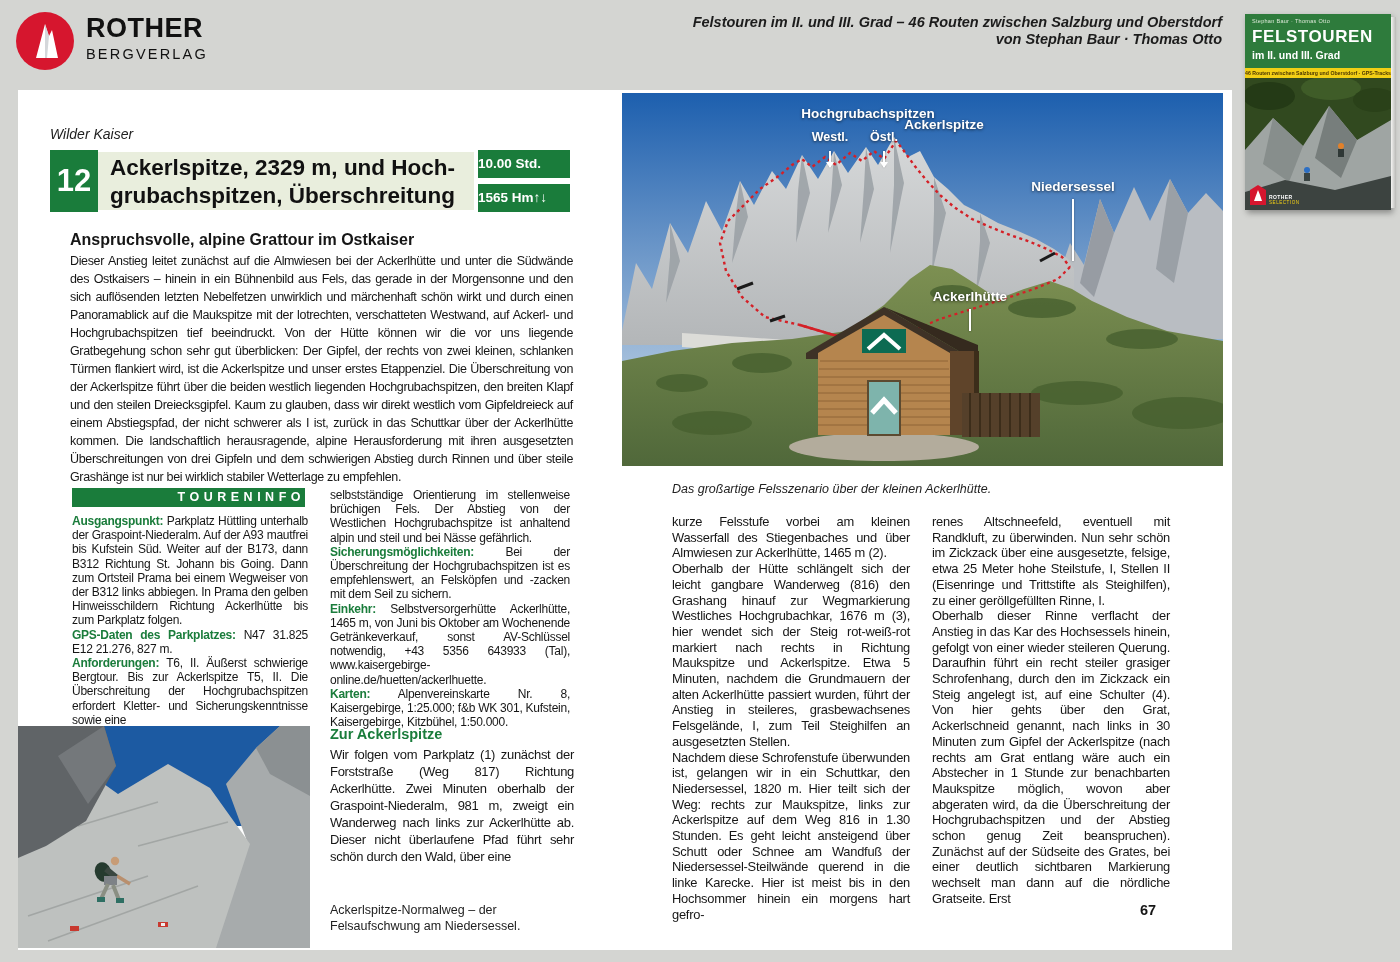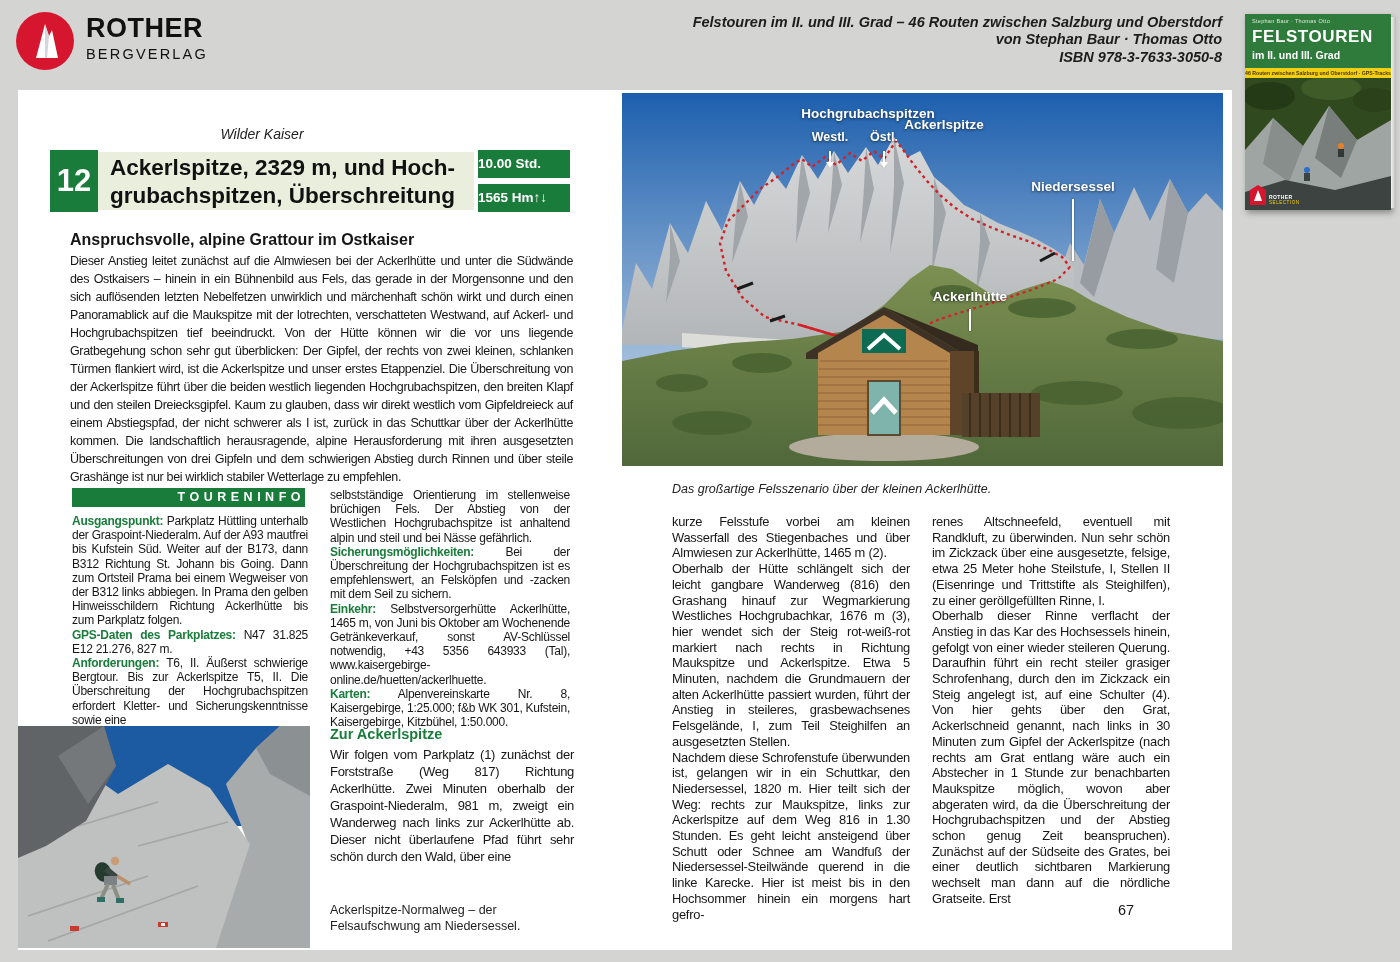--- a/index.html
+++ b/index.html
@@ -33,21 +33,21 @@
   .cover .bm-txt{line-height:1.2}
   .cover .bm-txt .r{font-size:5px;font-weight:bold;color:#fff;letter-spacing:.4px}
   .cover .bm-txt .s{font-size:4.6px;color:var(--cover_yellow);letter-spacing:.5px}
   .cover-edge{left:1391px;top:17px;width:5px;height:191px;background:linear-gradient(90deg,#f4f4f2,#b9b9b6)}
 
   
   .page{left:18px;top:90px;width:1214px;height:860px;background:var(--page_bg);color:var(--ink)}
   .pre{white-space:pre-line}
   .j{text-align:justify}
 
-  .region{left:32px;top:36px;width:424px;text-align:center;font-style:italic;font-size:14px;color:#222}
+  .region{left:32px;top:36px;width:424px;text-align:left;font-style:italic;font-size:14px;color:#222}
   .numbox{left:32px;top:60px;width:48px;height:62px;background:var(--green);color:#fff;
           font-size:31px;font-weight:bold;text-align:center;line-height:62px}
   .titleband{left:80px;top:62px;width:376px;height:58px;background:var(--title_band)}
   .titletext{left:92px;top:64px;width:370px;font-size:22.5px;font-weight:bold;line-height:28px;color:#111}
   .badge{left:460px;width:92px;height:28px;background:var(--green);color:#fff;font-size:13.5px;
          font-weight:bold;text-align:left;line-height:28px}
   .badge.b1{top:60px}.badge.b2{top:94px}
 
   .intro-h{left:52px;top:141px;font-size:16px;font-weight:bold}
   .intro-t{left:52px;top:162px;width:503px;font-size:12.5px;line-height:18px;letter-spacing:-.35px}
@@ -70,41 +70,40 @@
 
   .plabel{position:absolute;transform:translateX(-50%);color:#fff;font-weight:bold;font-size:13.5px;
           white-space:nowrap;text-shadow:0 1px 3px rgba(0,0,0,.6)}
   .plabel.small{font-size:12.5px}
   .pline{position:absolute;width:2px;background:#fff;box-shadow:0 0 2px rgba(0,0,0,.45)}
   .parrow{position:absolute;width:2px;background:#fff;box-shadow:0 0 2px rgba(0,0,0,.45)}
   .parrow::after{content:'';position:absolute;left:-3px;bottom:-5px;border:4px solid transparent;border-top:6px solid #fff}
 
   .bodycol{top:424px;width:238px;font-size:12.9px;line-height:15.7px;letter-spacing:-.25px}
   .col1{left:654px}.col2{left:914px}
-  .pagenum{left:1100px;top:812px;width:60px;text-align:left;font-size:14.5px;font-weight:normal}
+  .pagenum{left:1100px;top:812px;width:60px;text-align:center;font-size:14.5px;font-weight:bold}
 </style>
 </head>
 <body>
 
 <div class="canvas">
 
   <div class="abs logo-circle">
     <svg width="58" height="58" viewBox="0 0 58 58">
       <path d="M20 46 L29 12 L33 24 L36 18 L42 46 Z" fill="#ffffff"></path>
       <path d="M29 12 L33 24 L31 46 L29 46 Z" fill="#c9cdd1" opacity=".8"></path>
     </svg>
   </div>
   <div class="abs brand">
     <div class="b1">ROTHER</div>
     <div class="b2">BERGVERLAG</div>
   </div>
   <div class="abs source">
     <div>Felstouren im II. und III. Grad – 46 Routen zwischen Salzburg und Oberstdorf</div>
     <div>von Stephan Baur · Thomas Otto</div>
-    <div>ISBN 978-3-7633-3050-8</div>
   </div>
 
   <div class="abs cover">
     <div class="top">
       <div class="authors">Stephan Baur · Thomas Otto</div>
       <div class="ctitle">FELSTOUREN</div>
       <div class="csub">im II. und III. Grad</div>
     </div>
     <div class="banner">46 Routen zwischen Salzburg und Oberstdorf · GPS-Tracks</div>
     <div class="photo">

